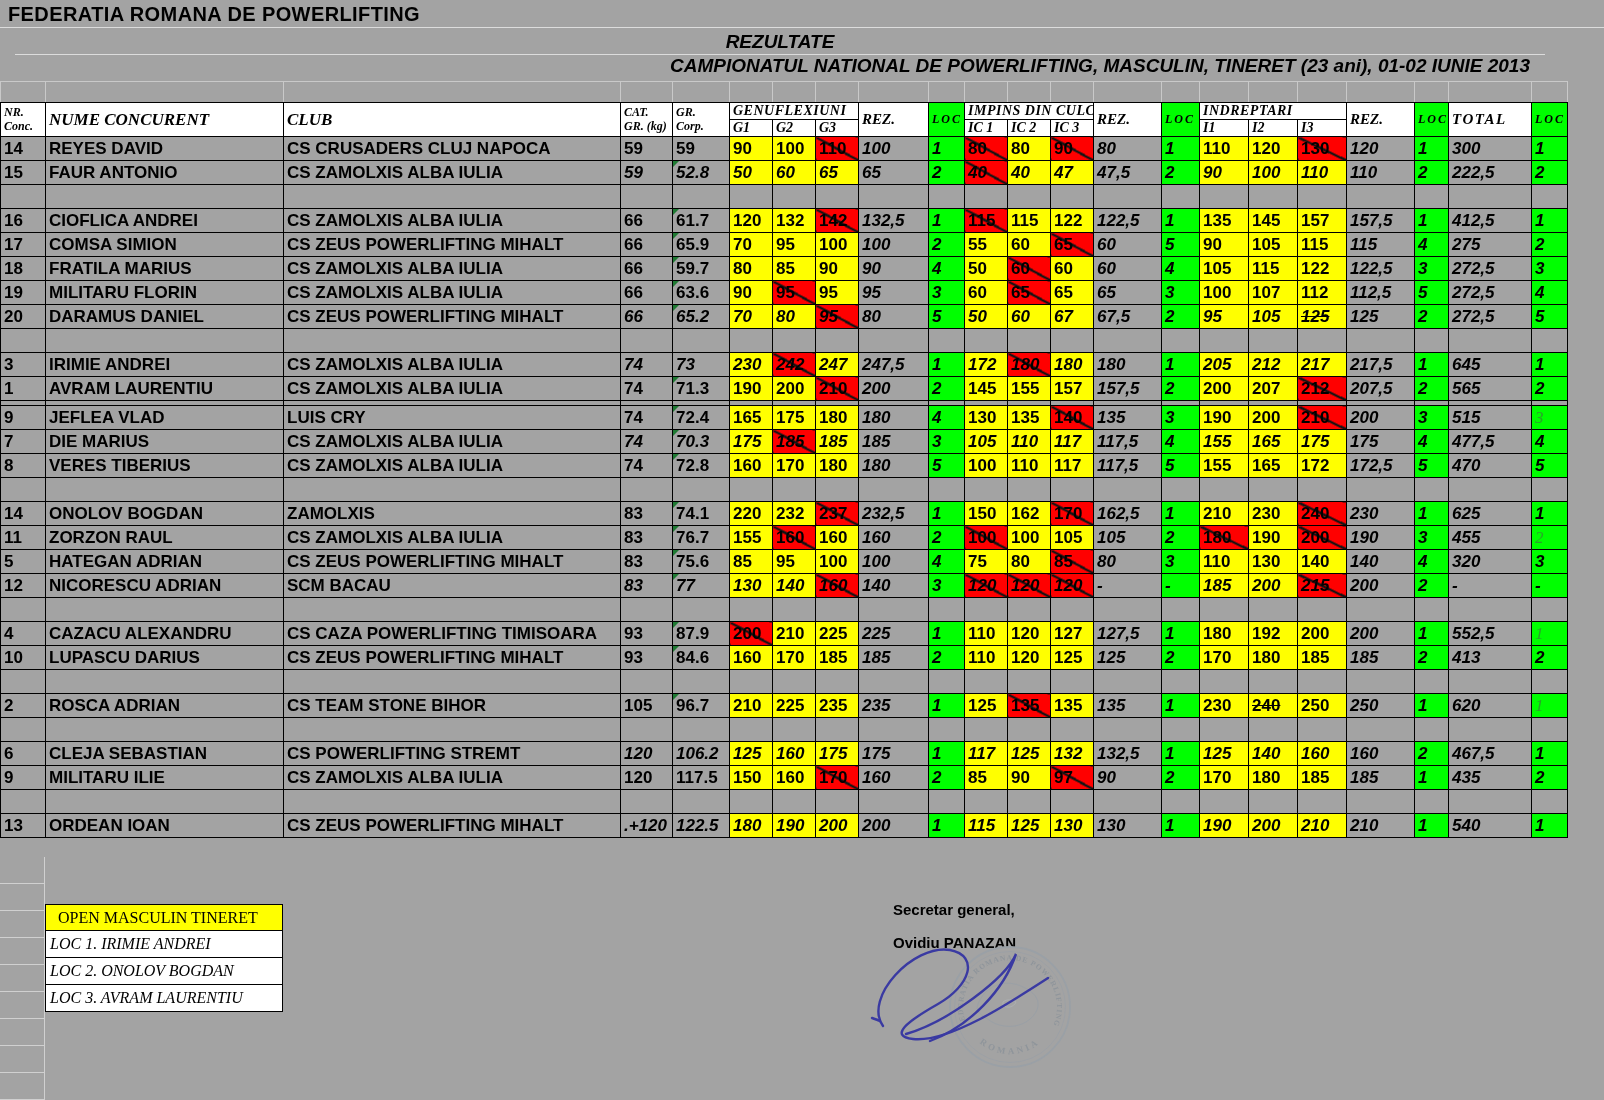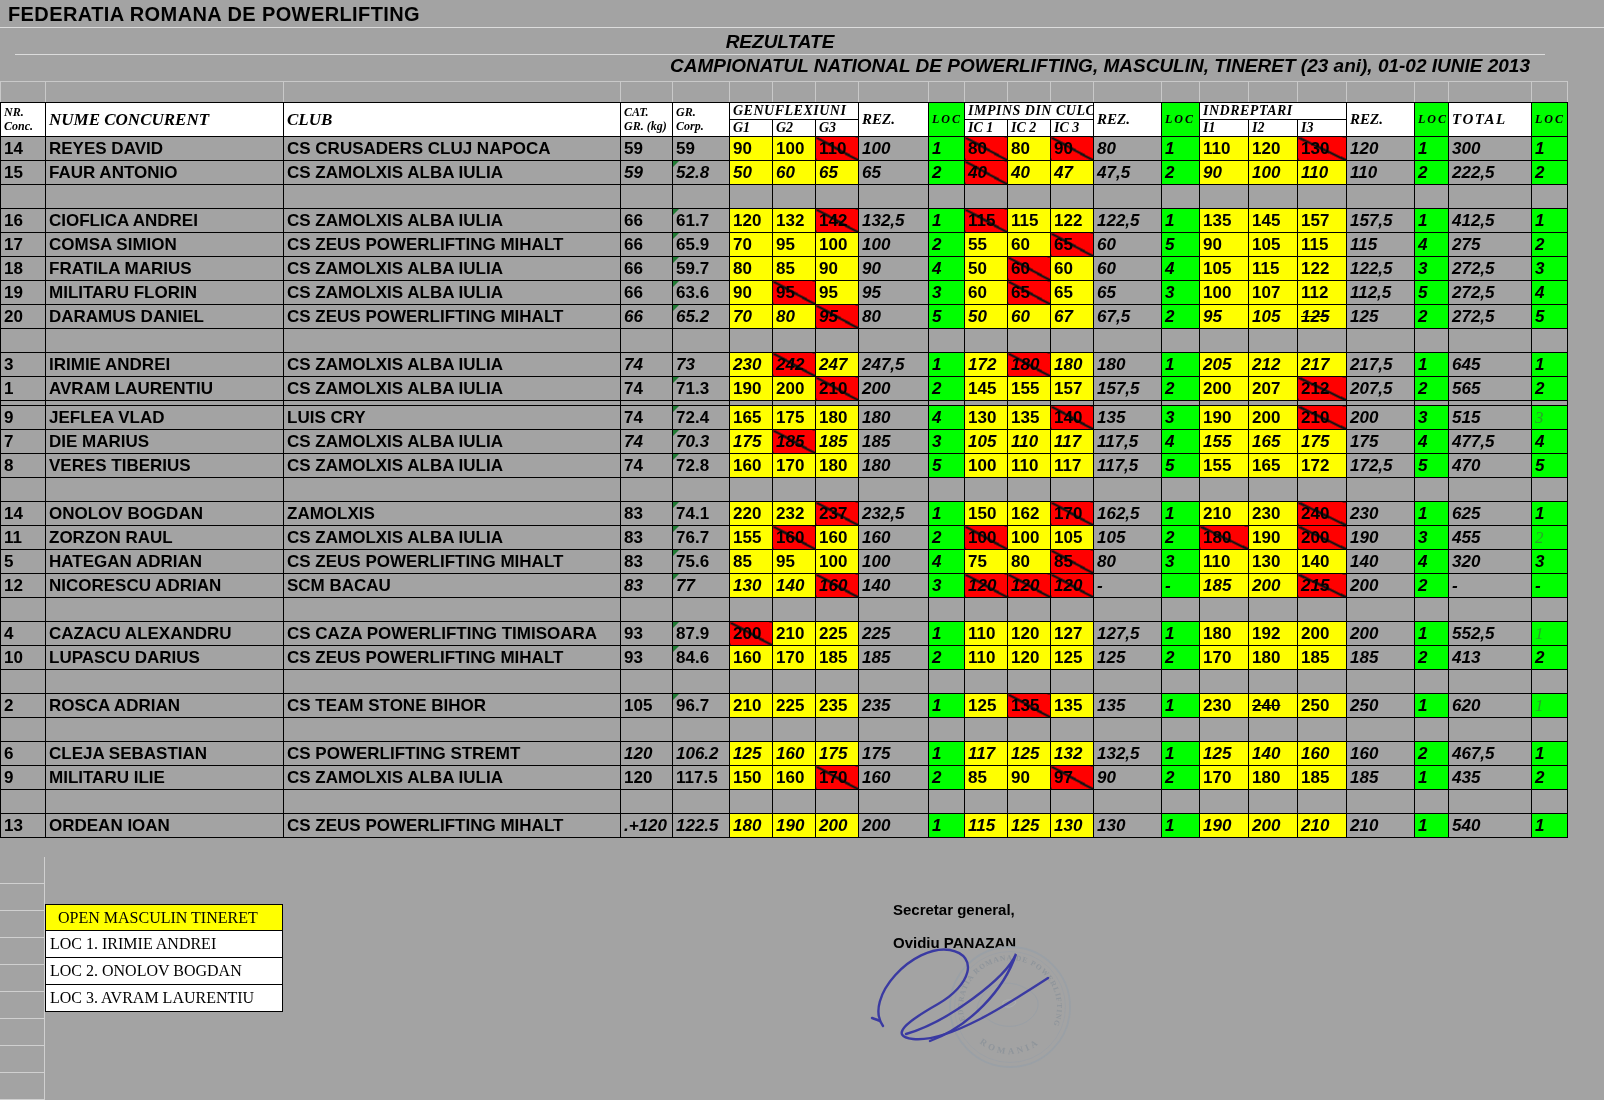--- a/index.html
+++ b/index.html
@@ -65,21 +65,21 @@
   .left-strip {
     position: absolute; left: 0; top: 857px; width: 45px; height: 243px;
     border-right: 1px solid #d0d0d0;
     background: repeating-linear-gradient(to bottom, transparent 0 26px, #d0d0d0 26px 27px);
   }
   .open-box { position: absolute; left: 45px; top: 904px; width: 238px;
     font-family: "Liberation Serif", serif; color:#000; }
   .open-title { height: 27px; background: #ffff00; border: 1px solid #000;
     font-size: 16px; line-height: 25px; padding-left: 12px; }
   .open-item { height: 27px; background: #fff; border: 1px solid #000; border-top: none;
-    font-size: 16px; line-height: 25px; padding-left: 4px; }
+    font-size: 16px; line-height: 25px; padding-left: 4px; font-style: italic; }
   .sig-label { position: absolute; left: 893px; top: 901px; font: bold 15px "Liberation Sans", sans-serif; }
   .sig-name  { position: absolute; left: 893px; top: 934px; font: bold 15px "Liberation Sans", sans-serif; }
   .stamp-svg { position: absolute; left: 915px; top: 912px; z-index: 2; }
   .sig-svg   { position: absolute; left: 858px; top: 926px; z-index: 3; }
 </style>
 </head>
 <body>
 
 <div class="sheet">
 

